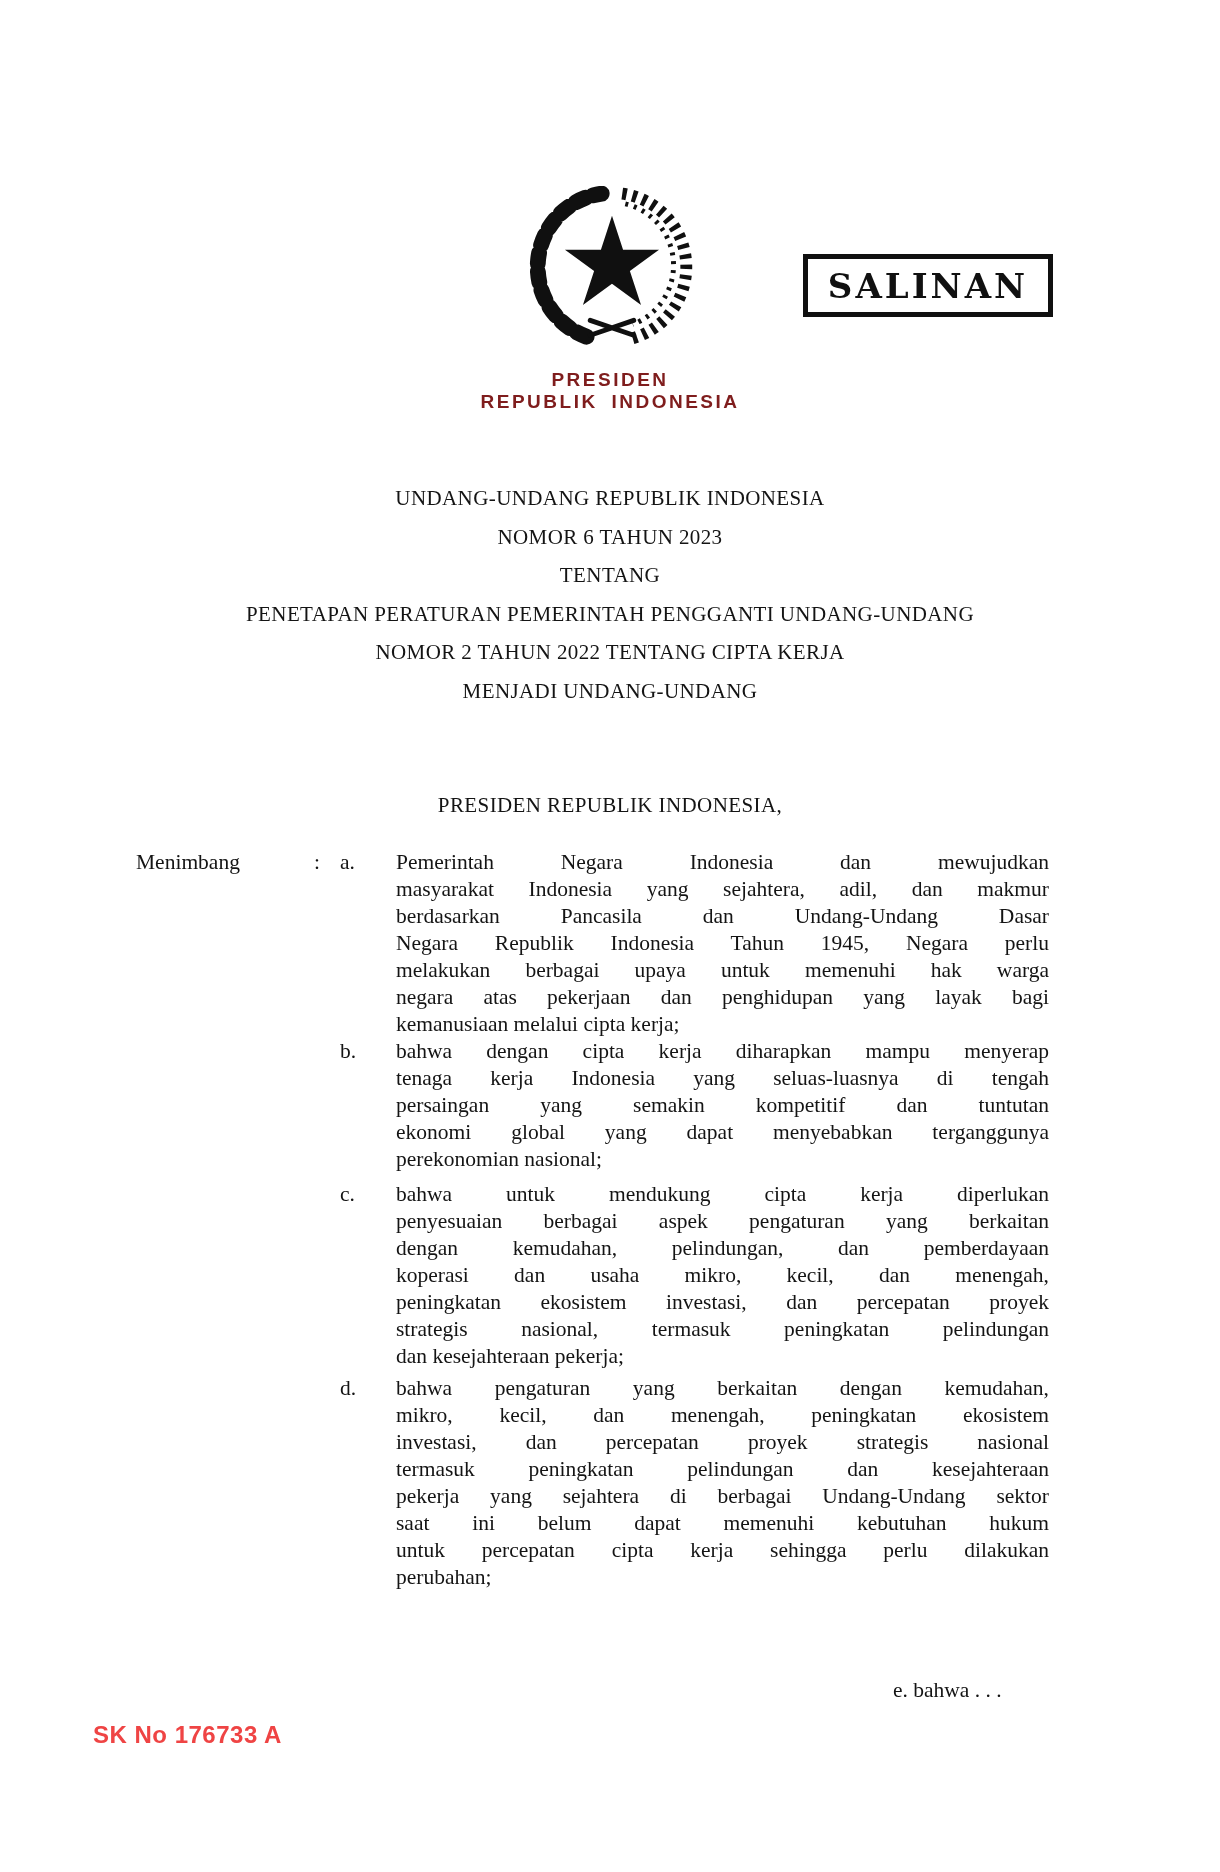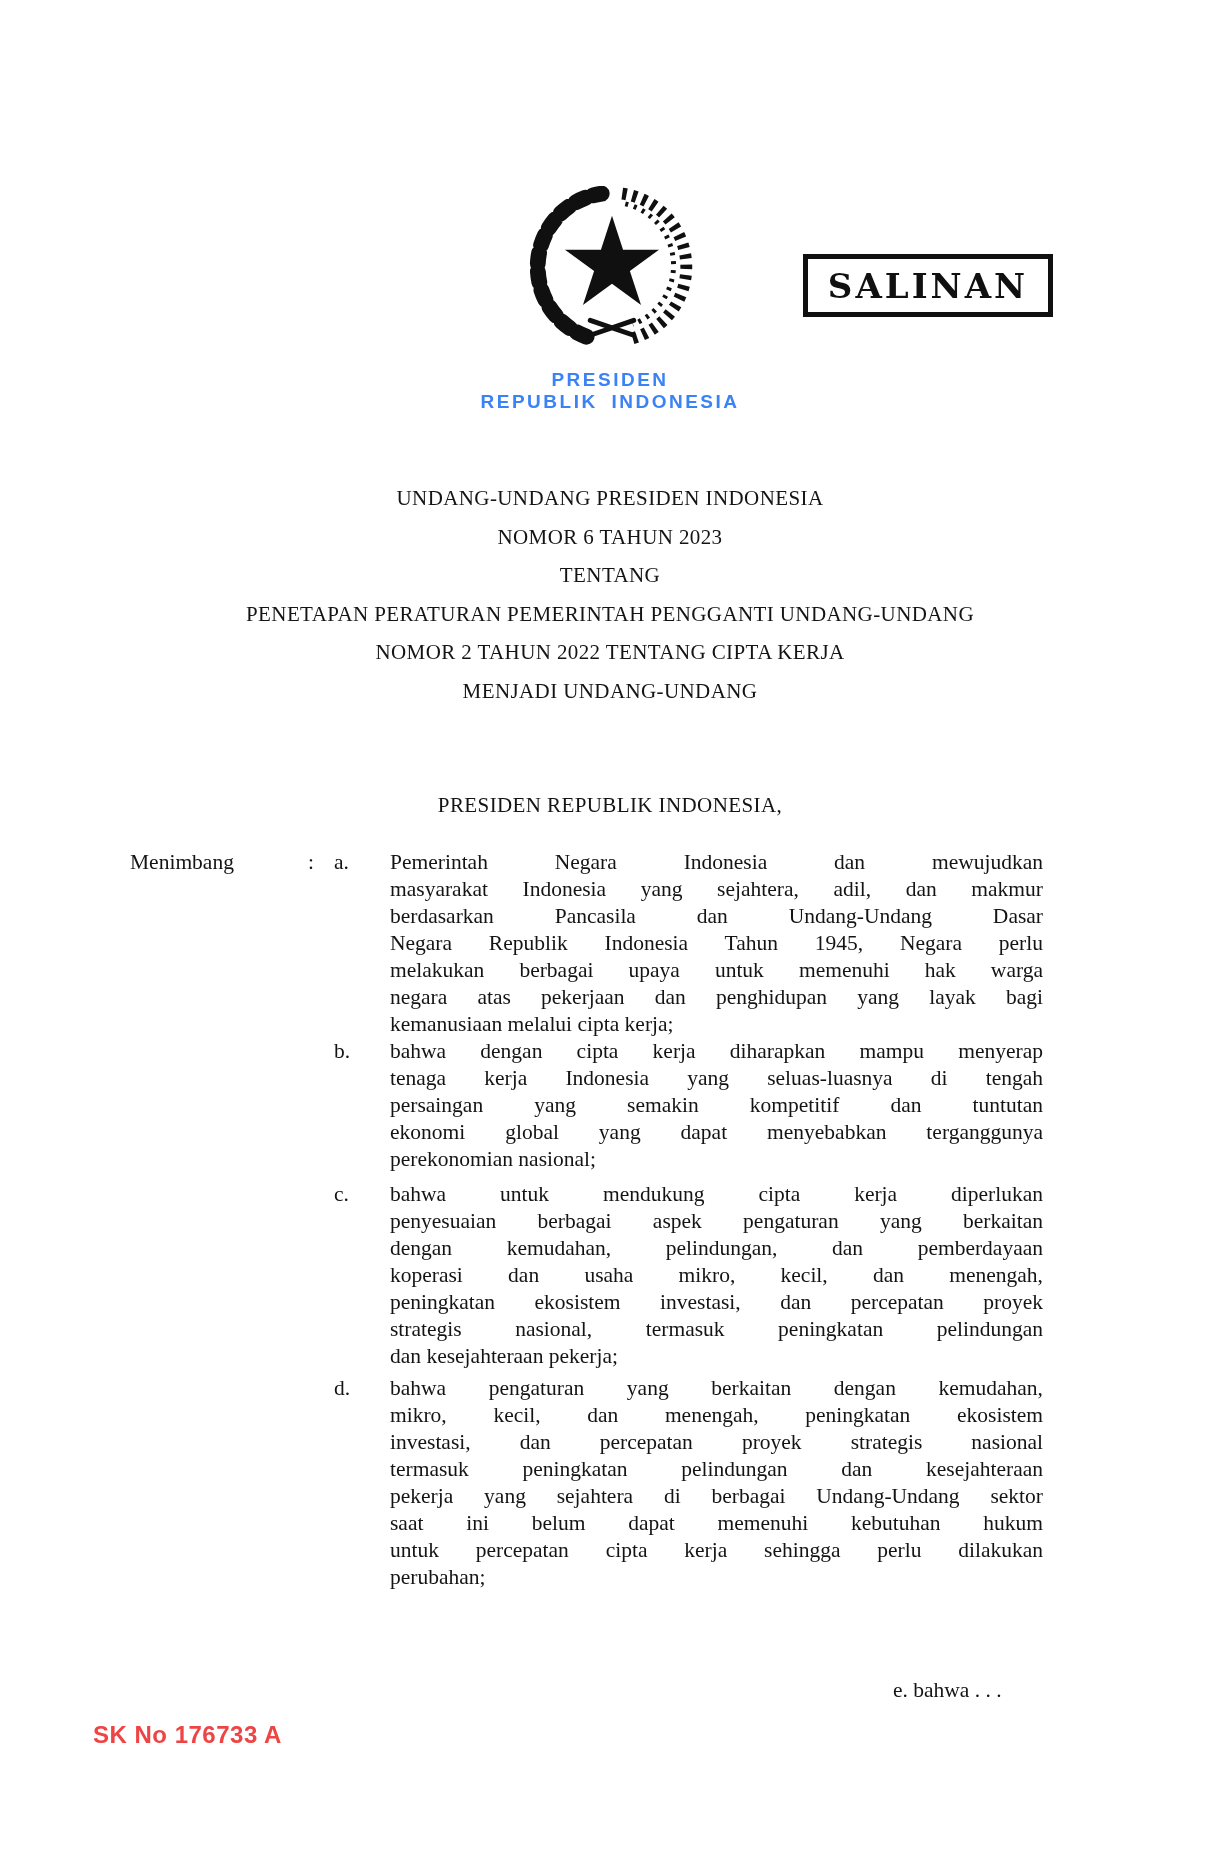--- a/index.html
+++ b/index.html
@@ -21,40 +21,40 @@
     display:flex;align-items:center;justify-content:center;
   }
   .stamp span{
     font-family:"DejaVu Serif","Liberation Serif",serif;
     font-weight:bold;font-size:34px;letter-spacing:3px;color:#101010;
   }
   
   .letterhead{
     position:absolute;left:0;top:369px;width:1220px;text-align:center;
     font-family:"Liberation Sans","DejaVu Sans",sans-serif;
-    font-weight:bold;color:#3b82f6;
+    font-weight:bold;color:#7f1d1d;
   }
   .letterhead .lh1{font-size:19px;letter-spacing:2.5px;line-height:22px;}
   .letterhead .lh2{font-size:19px;letter-spacing:2.5px;line-height:22px;word-spacing:6px;}
   
   .title-block{
     position:absolute;left:0;top:479px;width:1220px;text-align:center;
     font-size:21px;line-height:38.5px;letter-spacing:0.4px;
   }
   .invocation{
     position:absolute;left:0;top:741px;width:1220px;text-align:center;
     font-size:21px;letter-spacing:0.4px;
   }
   .authority{
     position:absolute;left:0;top:793px;width:1220px;text-align:center;
     font-size:21px;letter-spacing:0.4px;
   }
   
   .menimbang{
-    position:absolute;left:130px;top:849px;width:913px;
+    position:absolute;left:136px;top:849px;width:913px;
     display:flex;align-items:flex-start;
     font-size:21.5px;line-height:27px;
   }
   .m-label{width:178px;flex:0 0 178px;}
   .m-colon{width:26px;flex:0 0 26px;}
   .m-items{flex:1 1 auto;}
   .m-item{display:flex;align-items:flex-start;}
   .m-item:nth-child(3){margin-top:8px;}
   .m-item:nth-child(4){margin-top:5px;}
   .m-letter{width:56px;flex:0 0 56px;}
@@ -92,21 +92,21 @@
   <div class="stamp">
     <span>SALINAN</span>
   </div>
 
   <div class="letterhead">
     <div class="lh1">PRESIDEN</div>
     <div class="lh2">REPUBLIK INDONESIA</div>
   </div>
 
   <div class="title-block" id="title-block">
-      <div>UNDANG-UNDANG PRESIDEN INDONESIA</div>
+      <div>UNDANG-UNDANG REPUBLIK INDONESIA</div>
       <div>NOMOR 6 TAHUN 2023</div>
       <div>TENTANG</div>
       <div>PENETAPAN PERATURAN PEMERINTAH PENGGANTI UNDANG-UNDANG</div>
       <div>NOMOR 2 TAHUN 2022 TENTANG CIPTA KERJA</div>
       <div>MENJADI UNDANG-UNDANG</div>
     </div>
 
   <div class="authority">PRESIDEN REPUBLIK INDONESIA,</div>
 
   <div class="menimbang">

